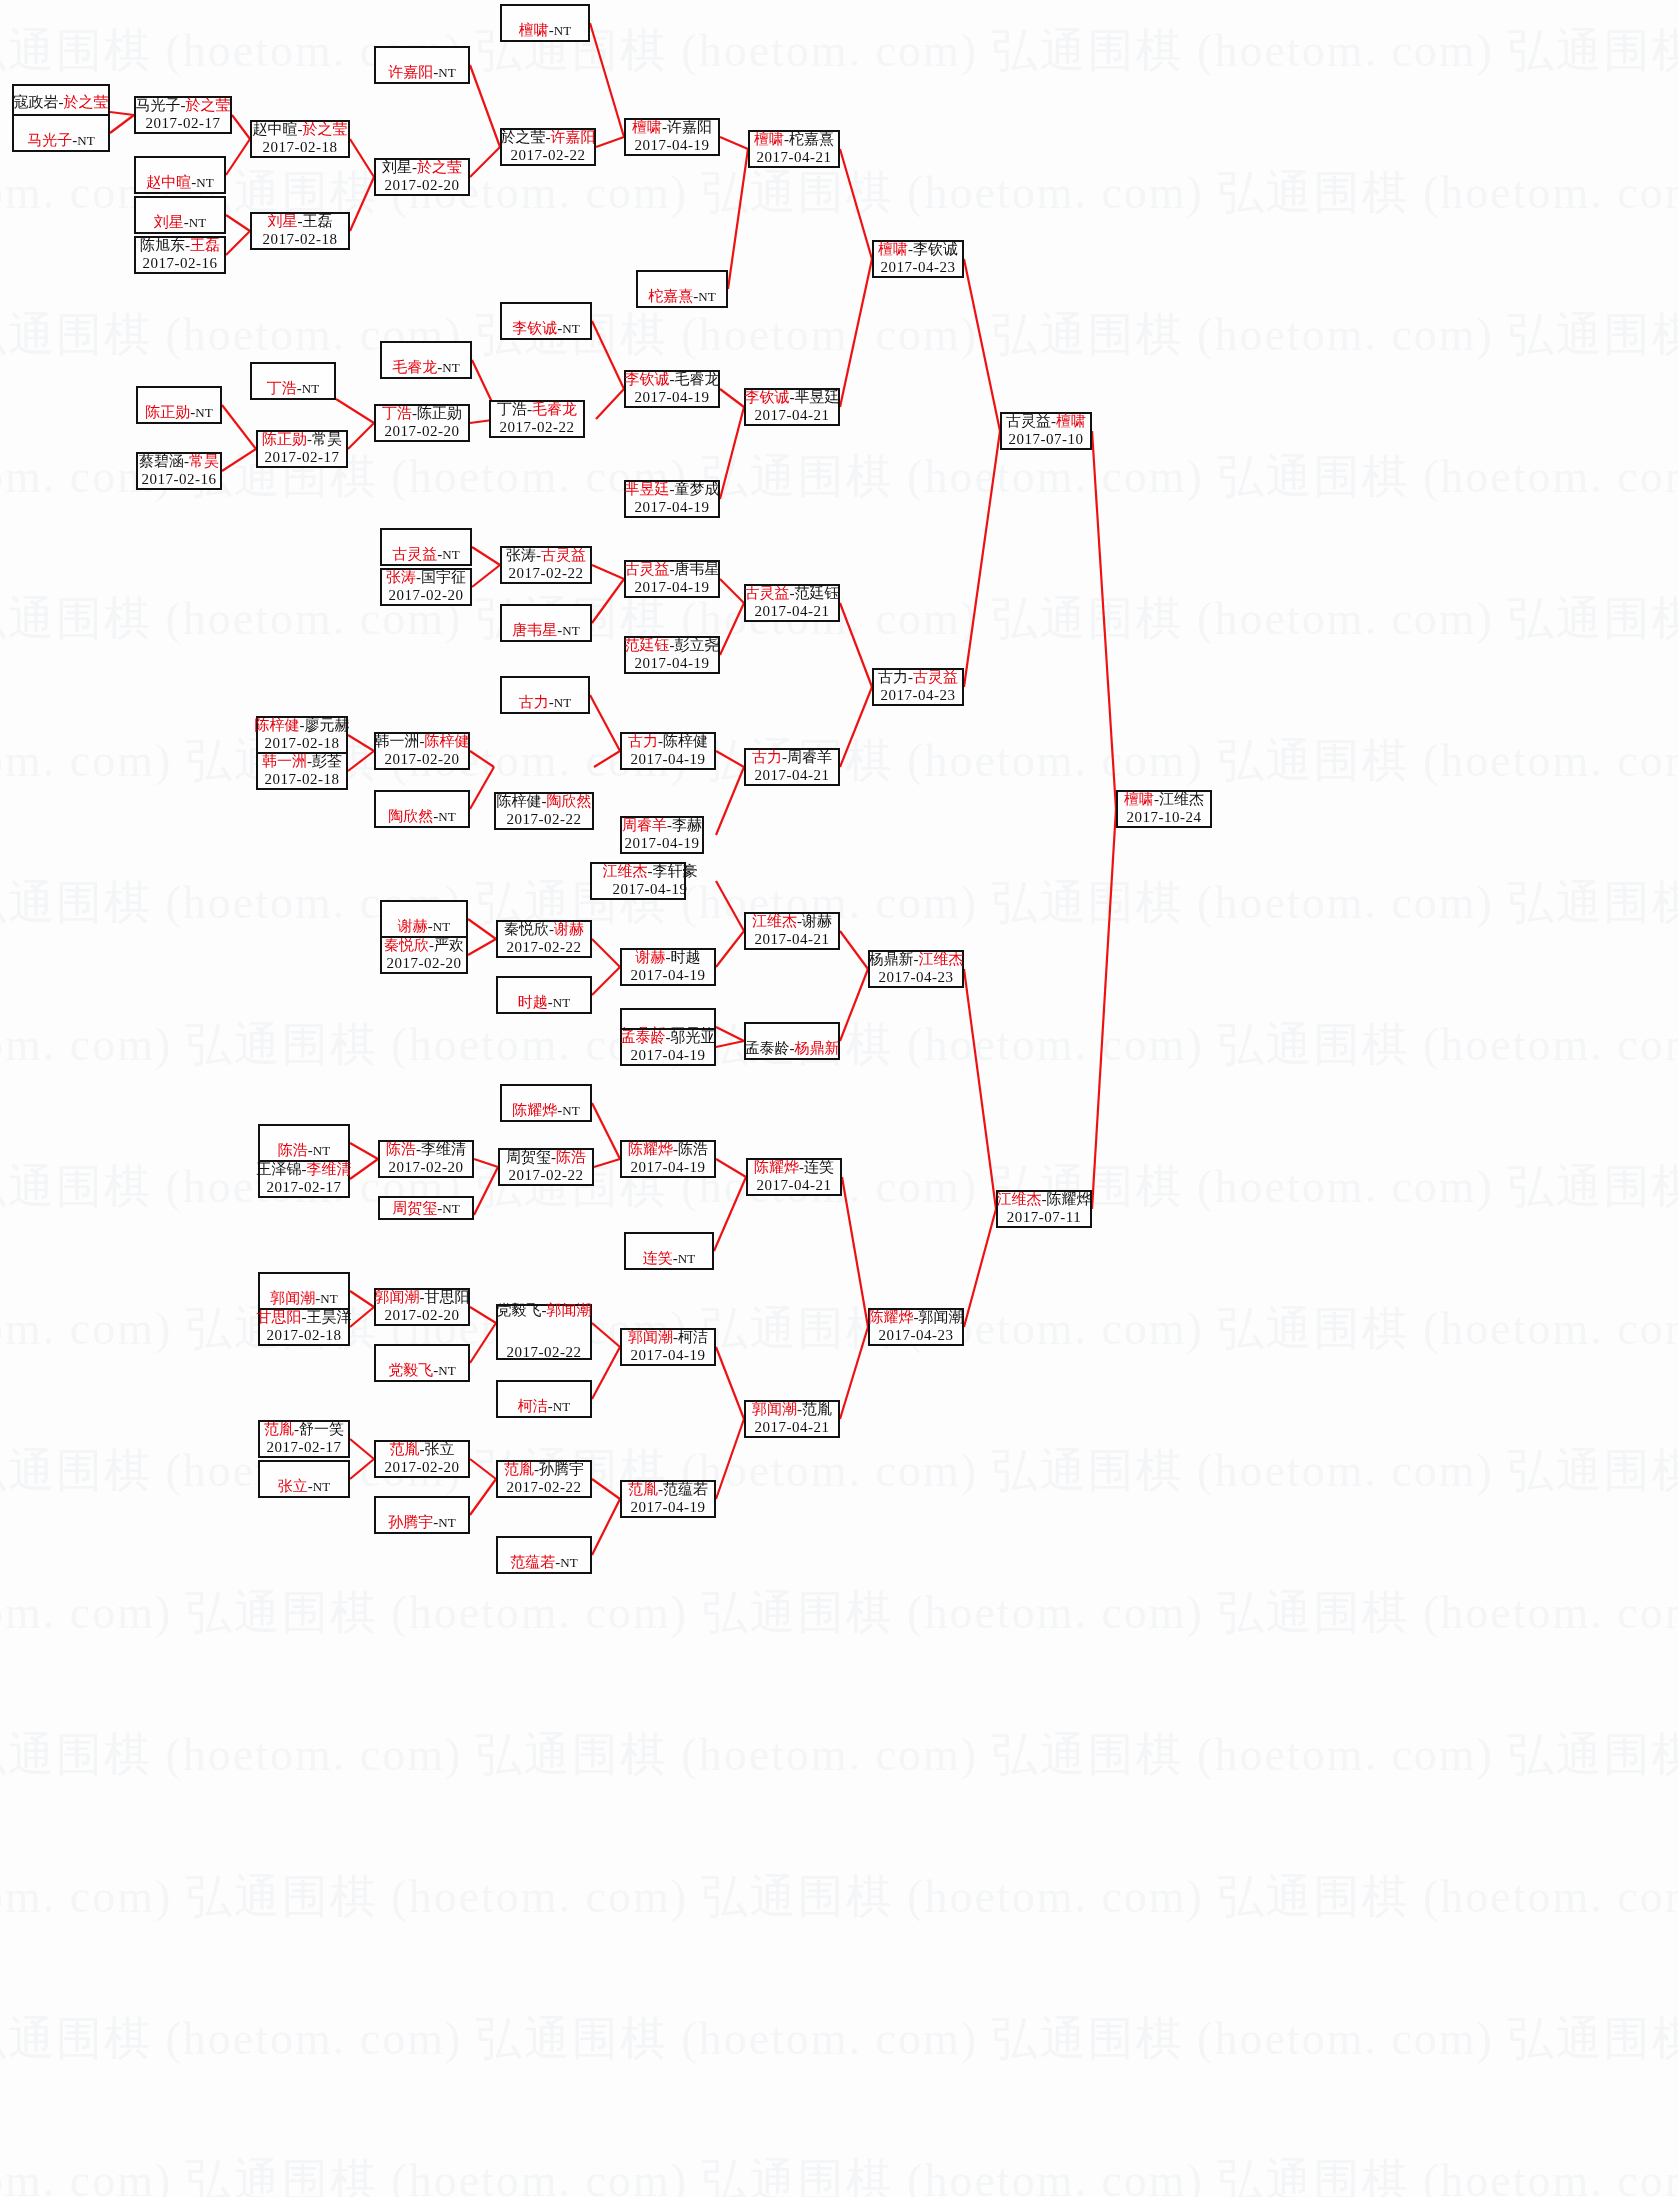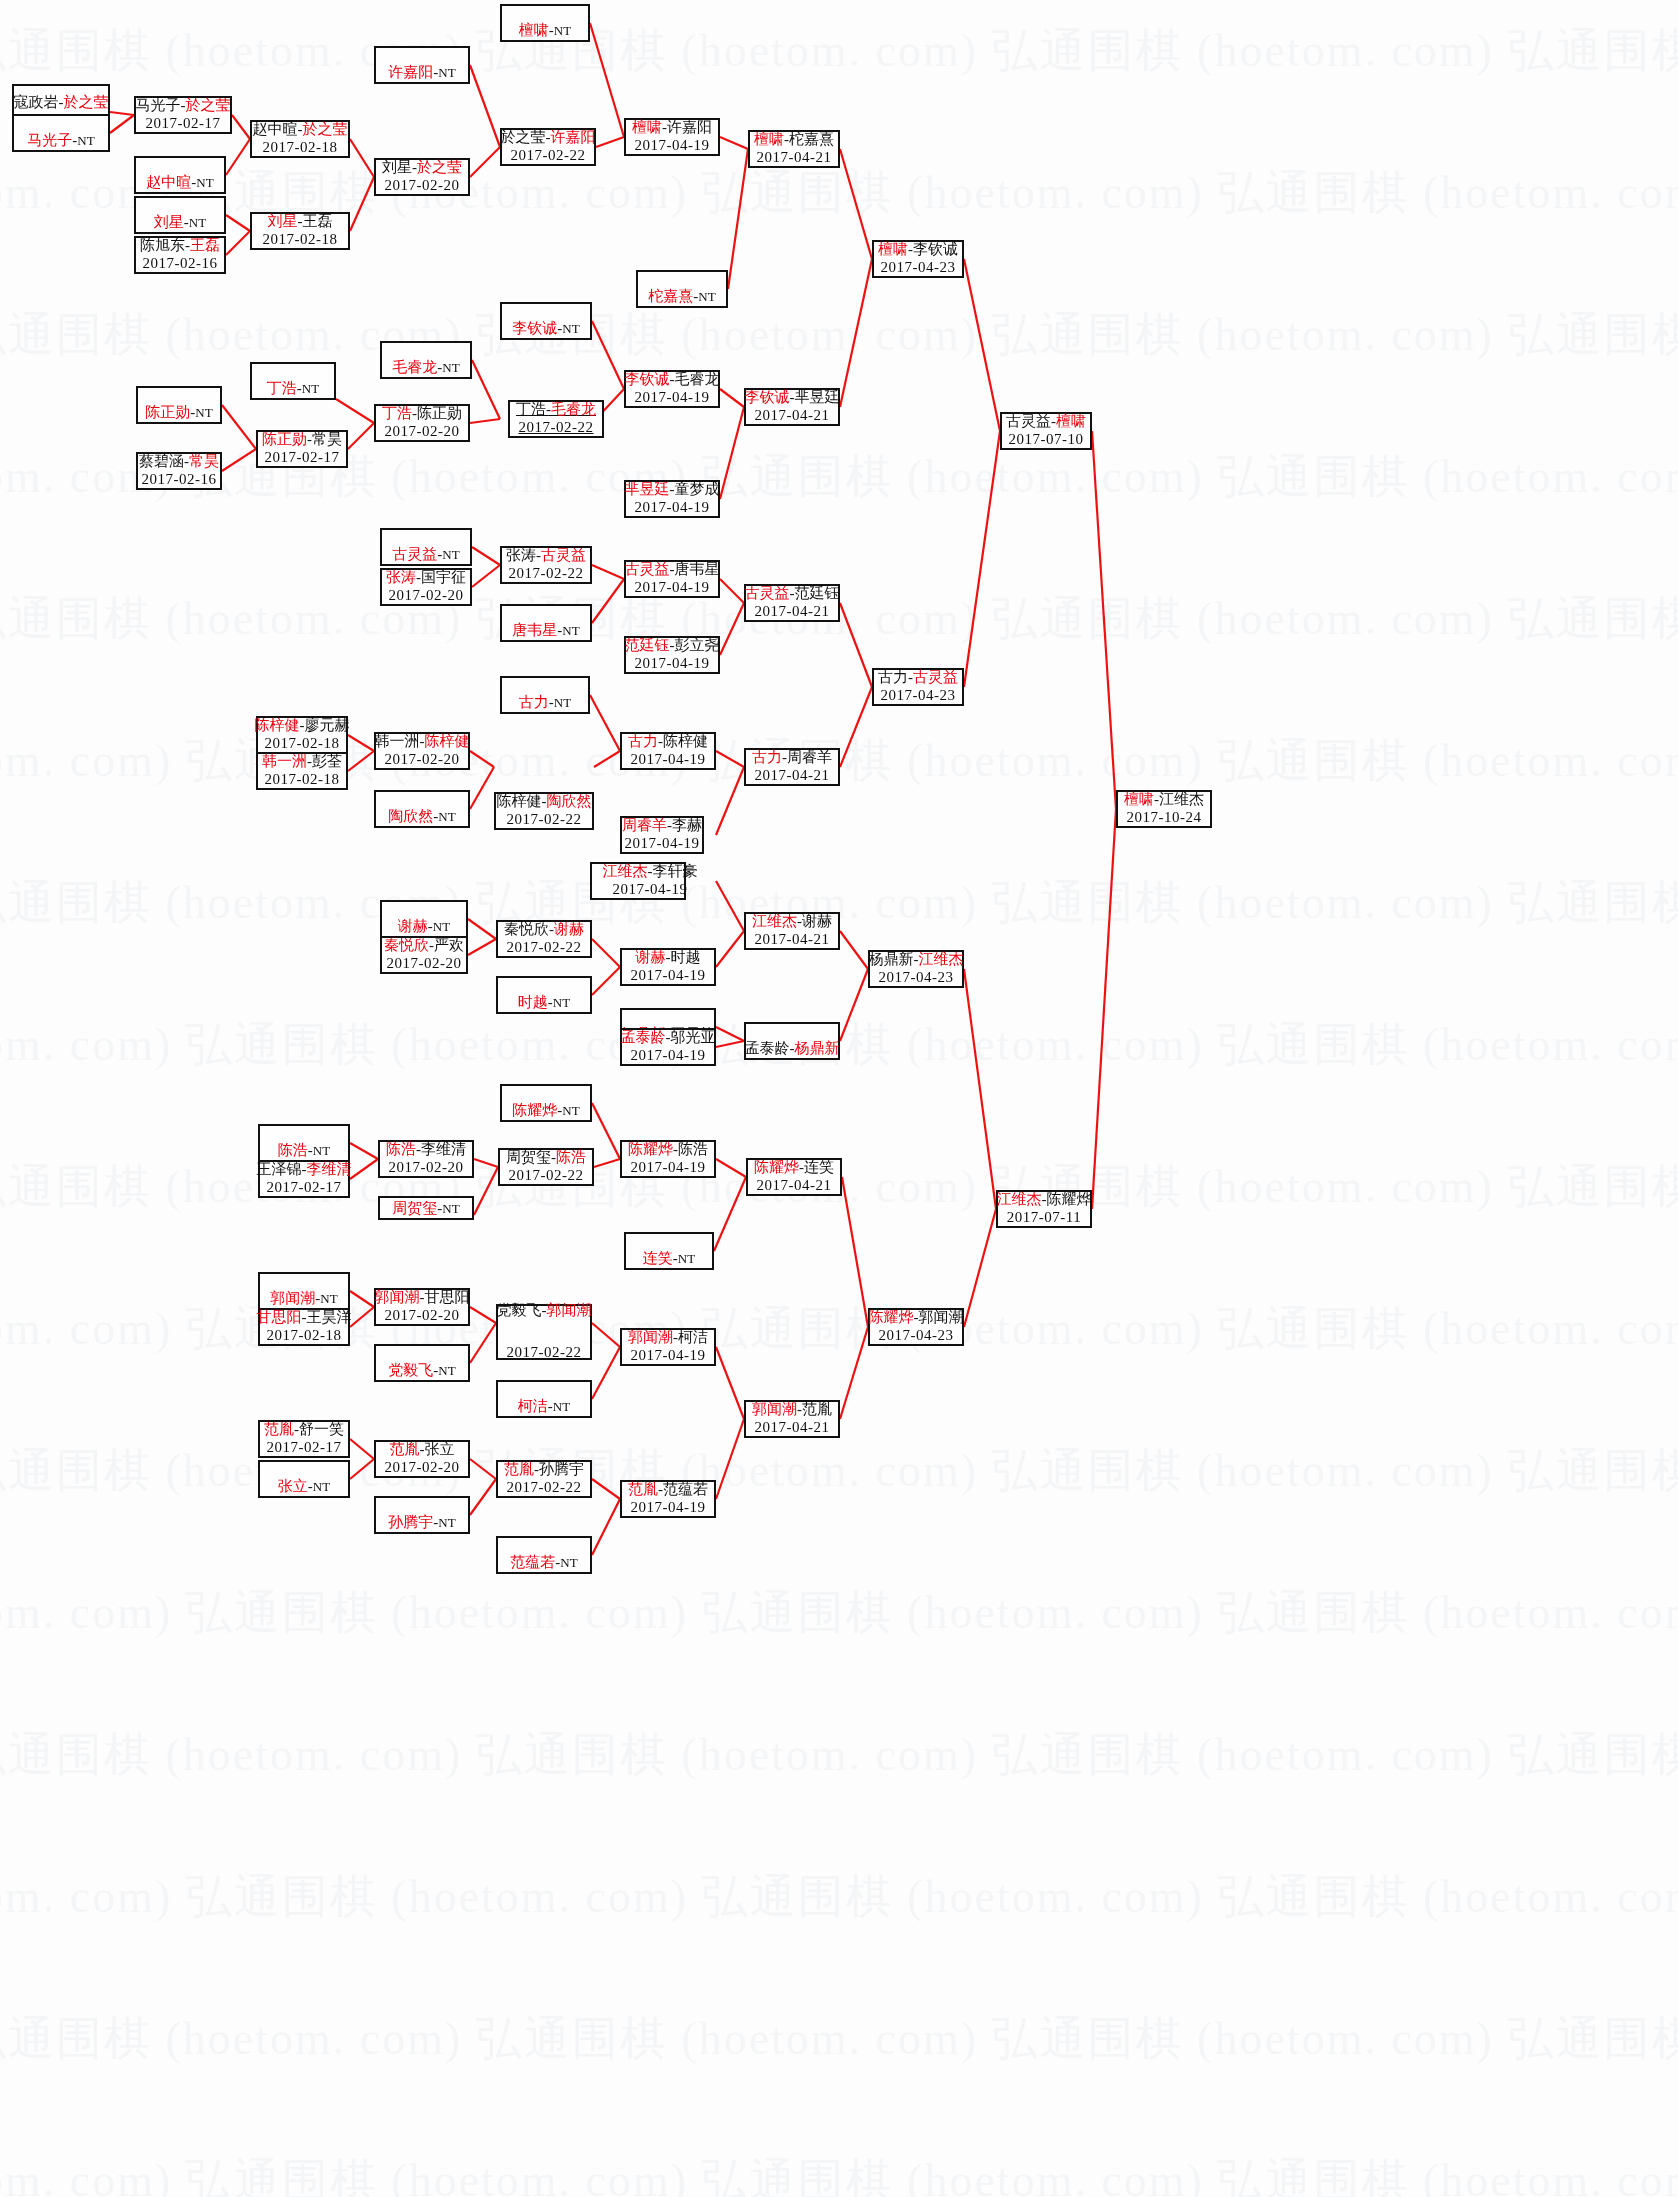--- a/index.html
+++ b/index.html
@@ -217,21 +217,21 @@
       <div class="ln2">2017-02-16</div>
     </div>
     <div class="node" style="left: 256px; top: 430px; width: 92px; height: 38px;">
       <div class="ln1"><span class="w">陈正勋</span><span class="sep">-</span><span class="l">常昊</span></div>
       <div class="ln2">2017-02-17</div>
     </div>
     <div class="node" style="left: 374px; top: 404px; width: 96px; height: 38px;">
       <div class="ln1"><span class="w">丁浩</span><span class="sep">-</span><span class="l">陈正勋</span></div>
       <div class="ln2">2017-02-20</div>
     </div>
-    <div class="node" style="left: 508px; top: 400px; width: 96px; height: 38px; text-decoration: underline;">
+    <div class="node" style="left: 489px; top: 400px; width: 96px; height: 38px;">
       <div class="ln1"><span class="l">丁浩</span><span class="sep">-</span><span class="w">毛睿龙</span></div>
       <div class="ln2">2017-02-22</div>
     </div>
     <div class="node" style="left: 624px; top: 370px; width: 96px; height: 38px;">
       <div class="ln1"><span class="w">李钦诚</span><span class="sep">-</span><span class="l">毛睿龙</span></div>
       <div class="ln2">2017-04-19</div>
     </div>
     <div class="node" style="left: 624px; top: 480px; width: 96px; height: 38px;">
       <div class="ln1"><span class="w">芈昱廷</span><span class="sep">-</span><span class="l">童梦成</span></div>
       <div class="ln2">2017-04-19</div>

